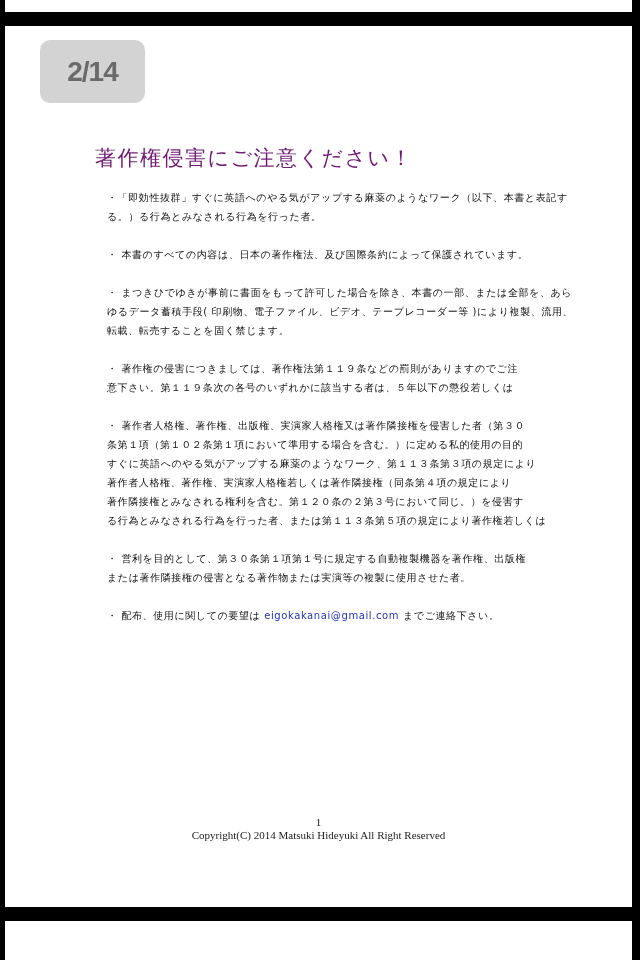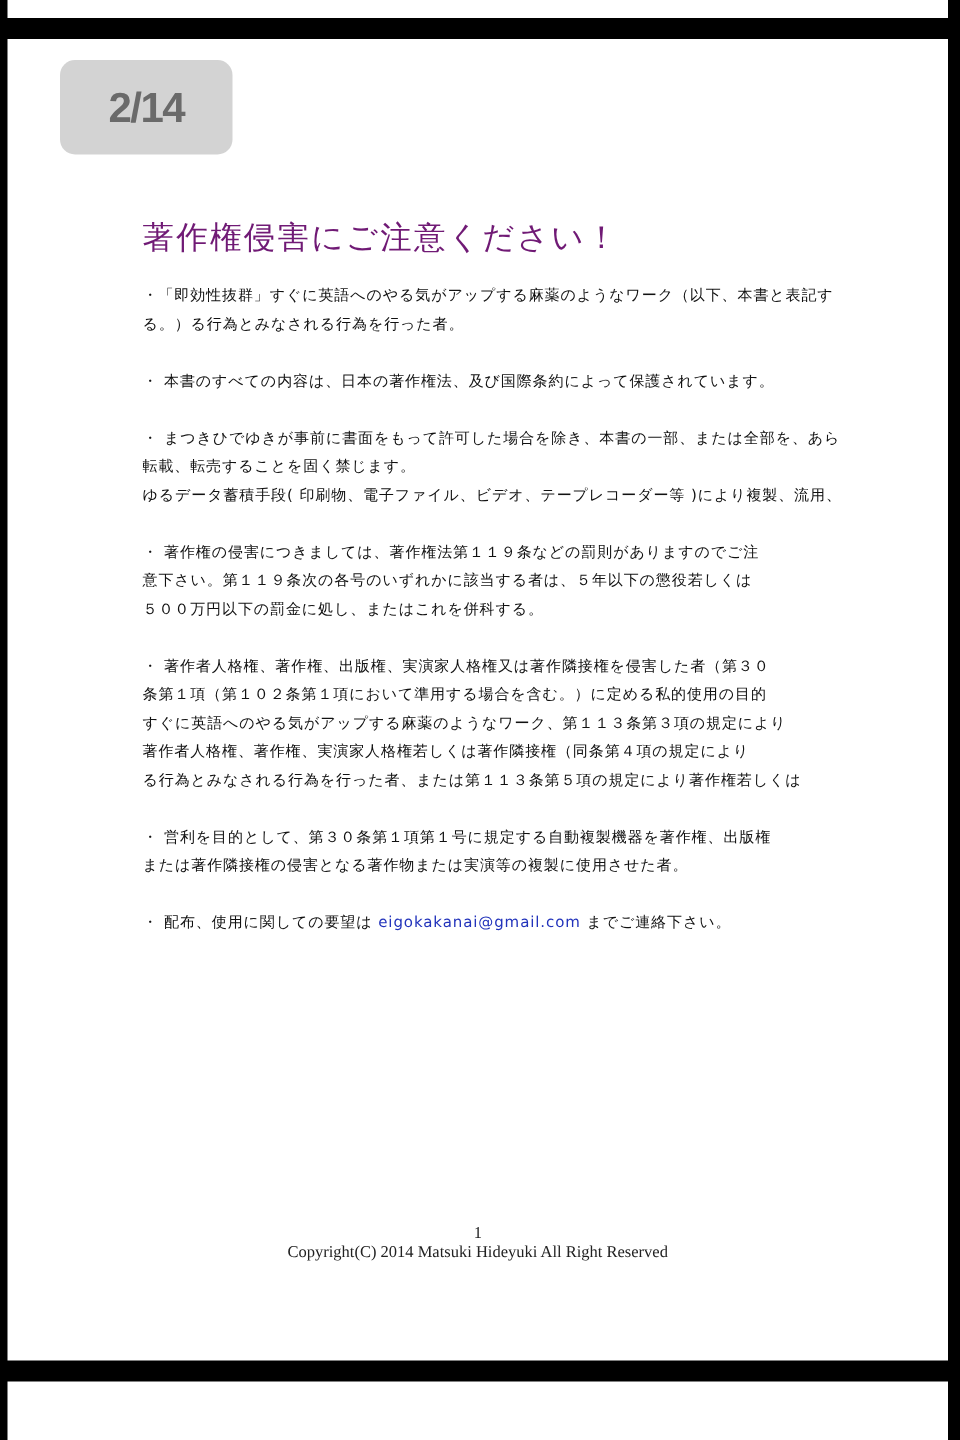--- a/index.html
+++ b/index.html
@@ -11,33 +11,33 @@
   .page-prev {
     position: absolute; left: 5px; top: 0; width: 627px; height: 12px; background: #fff;
   }
   .page {
     position: absolute; left: 5px; top: 26px; width: 627px; height: 881px; background: #fff;
   }
   .page-next {
     position: absolute; left: 5px; top: 921px; width: 627px; height: 39px; background: #fff;
   }
   .page-indicator {
-    position: absolute; left: 35px; top: 14px; width: 115px; height: 63px;
+    position: absolute; left: 35px; top: 14px; width: 105px; height: 63px;
     background: #d3d3d3; border-radius: 10px;
     display: flex; align-items: center; justify-content: center;
     font-family: "Liberation Sans", sans-serif; font-size: 28px; font-weight: bold;
     color: #6a6a6a; letter-spacing: -1px;
   }
   .doc-title {
     position: absolute; left: 90px; top: 118px;
     font-size: 21px; color: #701a75; letter-spacing: 1.5px; white-space: nowrap;
   }
   .paras { position: absolute; left: 90px; top: 162px; width: 460px; }
   .para {
-    font-size: 10px; line-height: 19px; color: #111; margin: 0 0 19px 0;
+    font-size: 10px; line-height: 19px; color: #111; margin: 0 0 19px 12px;
     letter-spacing: 0.6px;
   }
   .para .line { display: block; white-space: nowrap; }
   .email { color: #2233bb; }
   .footer {
     position: absolute; left: 0; width: 627px; top: 790px; text-align: center;
     font-family: "Liberation Serif", serif; font-size: 11px; color: #222; line-height: 13px;
   }
 </style>
 </head>
@@ -53,33 +53,33 @@
   <div class="paras">
     <p class="para">
       <span class="line">・「即効性抜群」すぐに英語へのやる気がアップする麻薬のようなワーク（以下、本書と表記す</span>
       <span class="line">る。）る行為とみなされる行為を行った者。</span>
     </p>
     <p class="para">
       <span class="line">・ 本書のすべての内容は、日本の著作権法、及び国際条約によって保護されています。</span>
     </p>
     <p class="para">
       <span class="line">・ まつきひでゆきが事前に書面をもって許可した場合を除き、本書の一部、または全部を、あら</span>
+      <span class="line">ゆるデータ蓄積手段( 印刷物、電子ファイル、ビデオ、テープレコーダー等 )により複製、流用、</span>
       <span class="line">転載、転売することを固く禁じます。</span>
-      <span class="line">ゆるデータ蓄積手段( 印刷物、電子ファイル、ビデオ、テープレコーダー等 )により複製、流用、</span>
     </p>
     <p class="para">
       <span class="line">・ 著作権の侵害につきましては、著作権法第１１９条などの罰則がありますのでご注</span>
       <span class="line">意下さい。第１１９条次の各号のいずれかに該当する者は、５年以下の懲役若しくは</span>
-      <span class="line">５００万円以下の罰金に処し、またはこれを併科する。</span>
     </p>
     <p class="para">
       <span class="line">・ 著作者人格権、著作権、出版権、実演家人格権又は著作隣接権を侵害した者（第３０</span>
       <span class="line">条第１項（第１０２条第１項において準用する場合を含む。）に定める私的使用の目的</span>
       <span class="line">すぐに英語へのやる気がアップする麻薬のようなワーク、第１１３条第３項の規定により</span>
       <span class="line">著作者人格権、著作権、実演家人格権若しくは著作隣接権（同条第４項の規定により</span>
+      <span class="line">著作隣接権とみなされる権利を含む。第１２０条の２第３号において同じ。）を侵害す</span>
       <span class="line">る行為とみなされる行為を行った者、または第１１３条第５項の規定により著作権若しくは</span>
     </p>
     <p class="para">
       <span class="line">・ 営利を目的として、第３０条第１項第１号に規定する自動複製機器を著作権、出版権</span>
       <span class="line">または著作隣接権の侵害となる著作物または実演等の複製に使用させた者。</span>
     </p>
     <p class="para">
       <span class="line">
         <span>・ 配布、使用に関しての要望は </span><span class="email">eigokakanai@gmail.com</span><span> までご連絡下さい。</span>
       </span>

